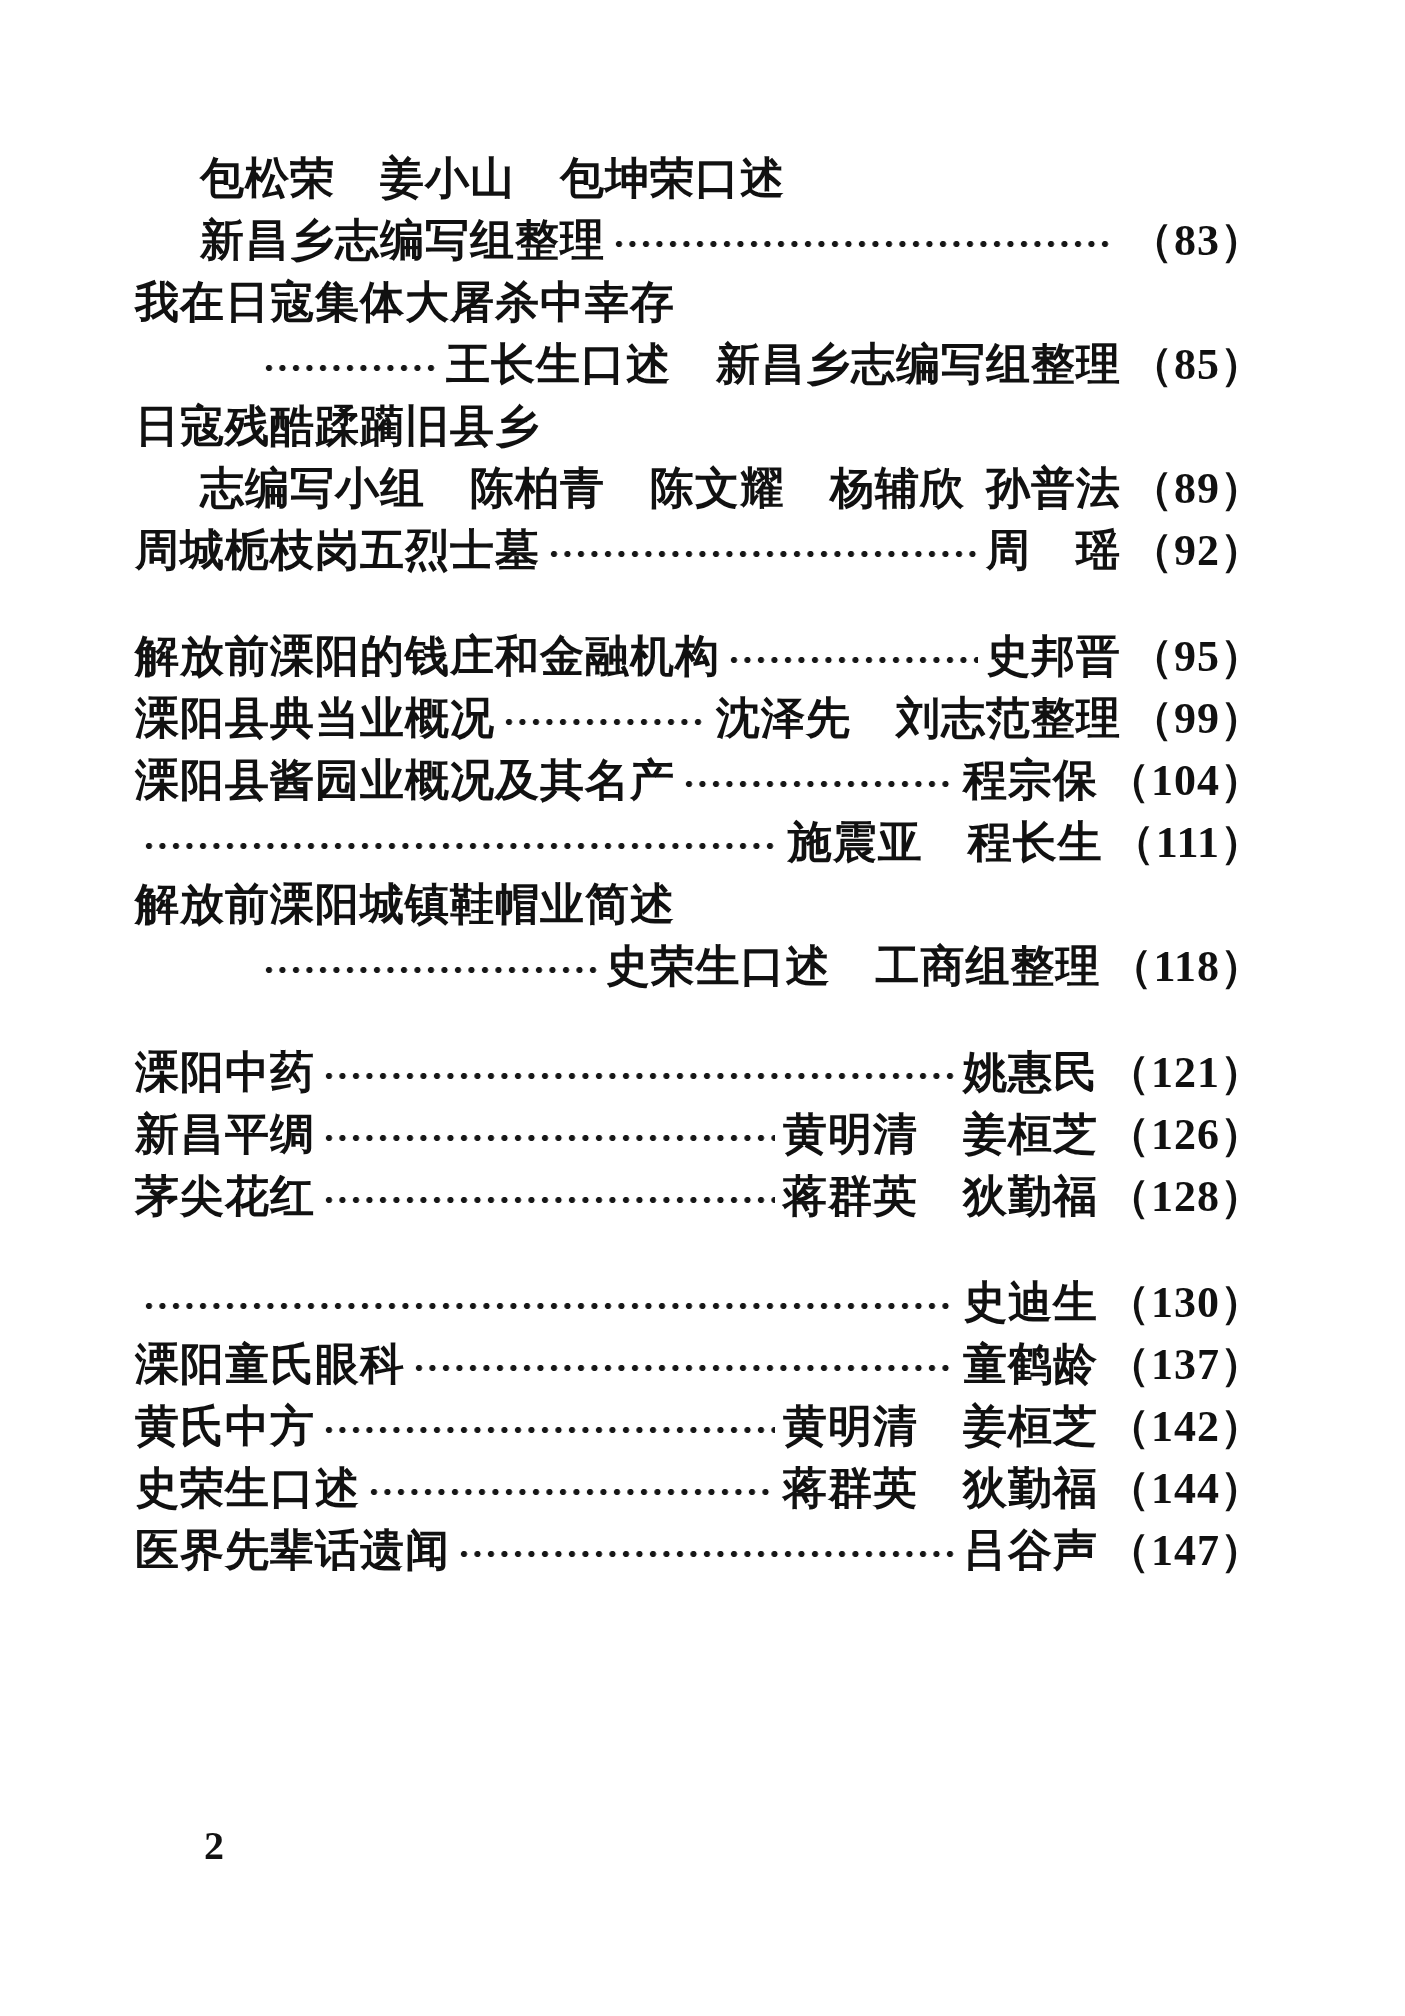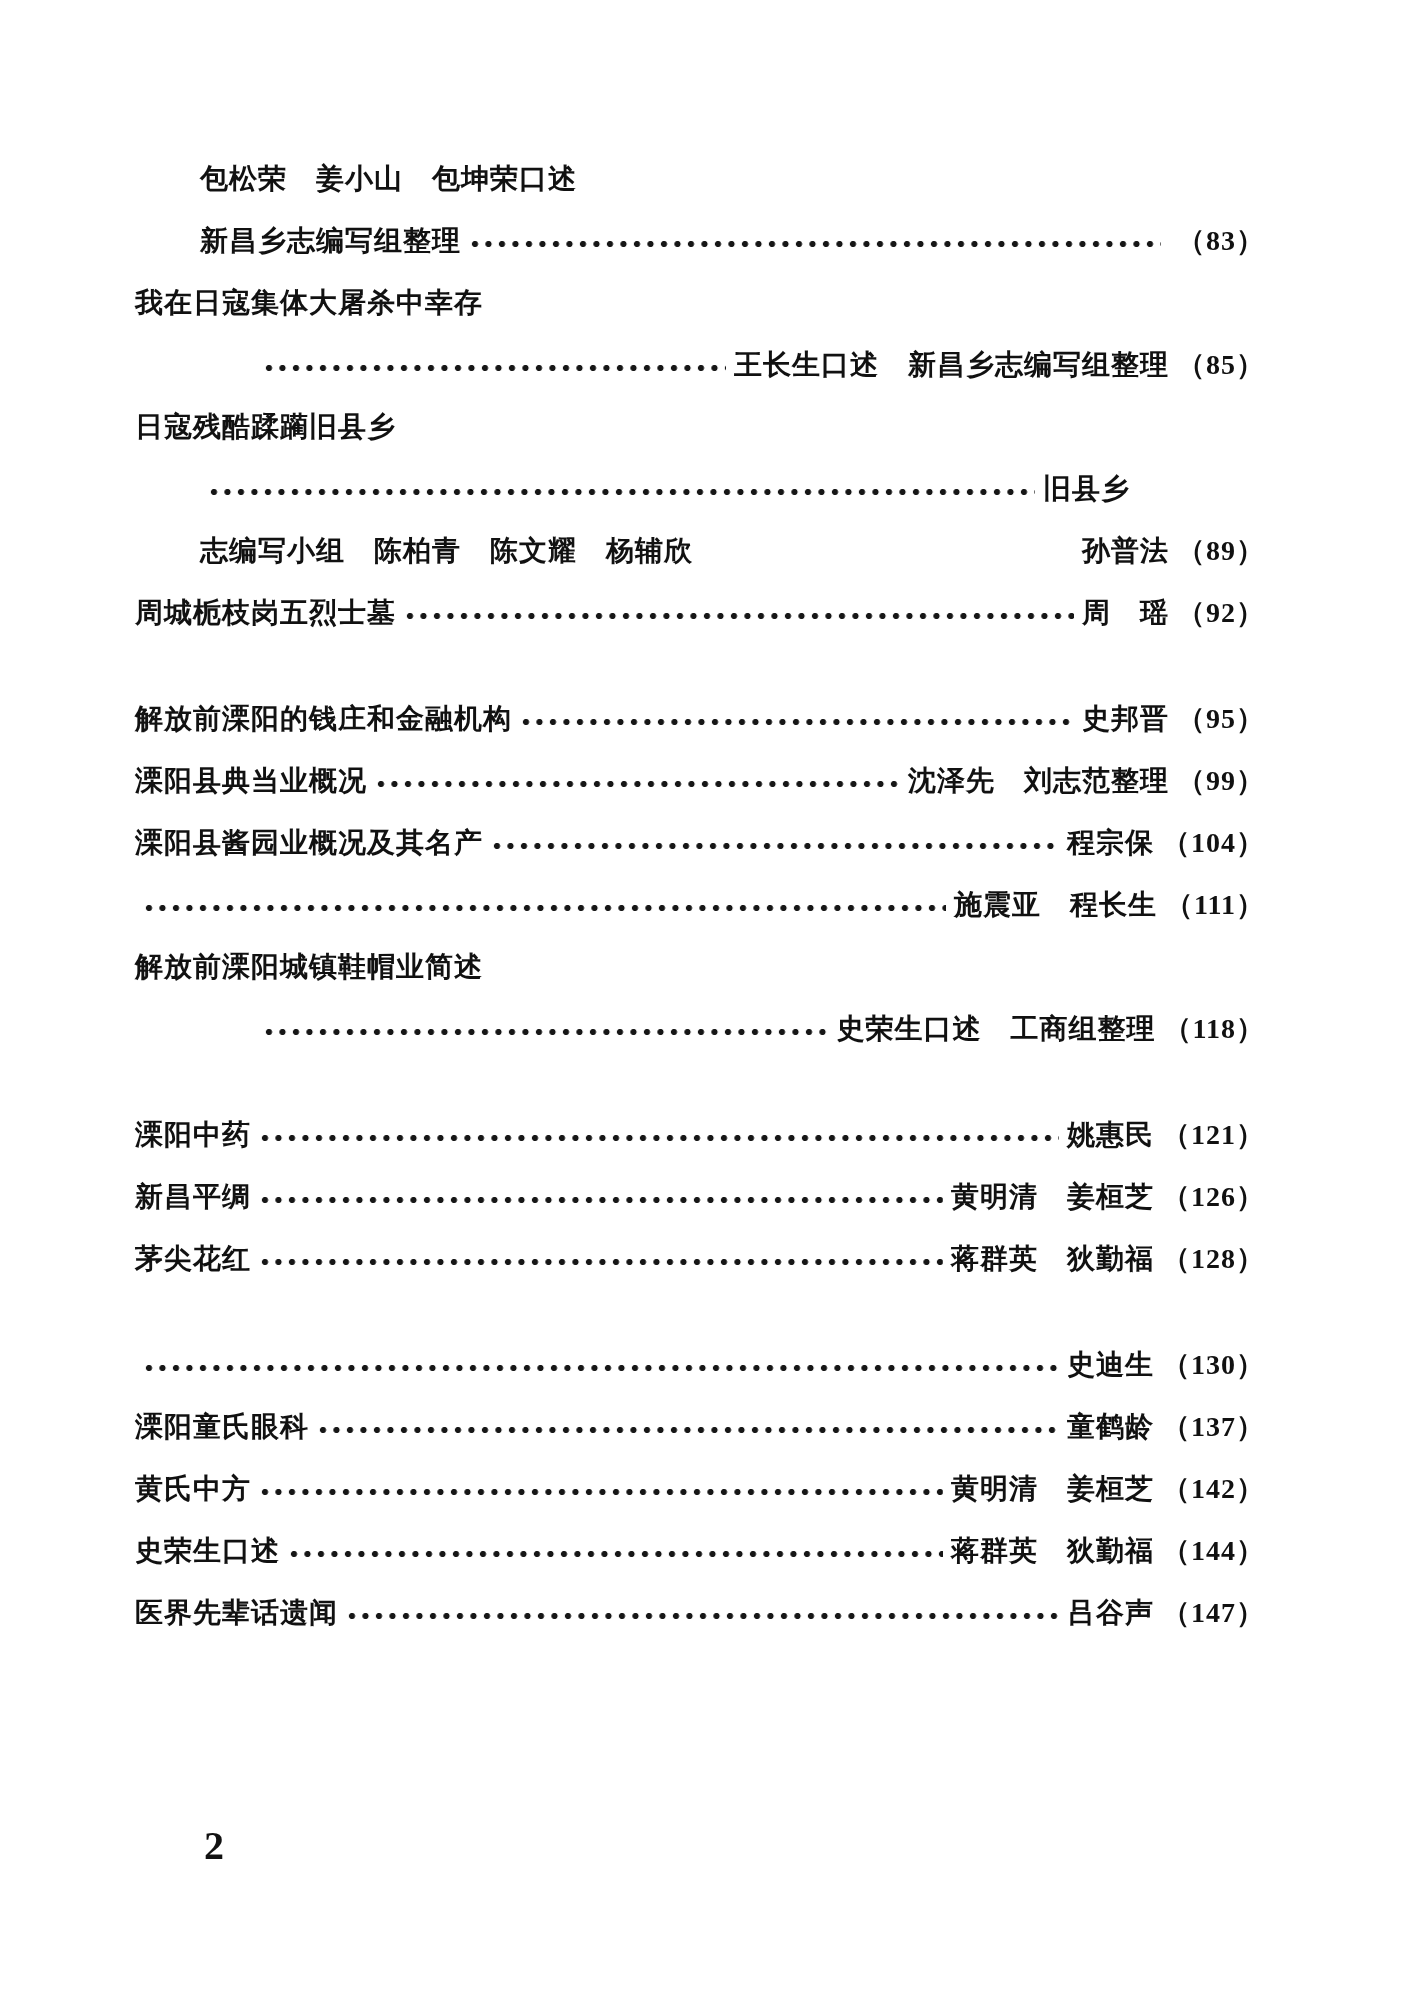--- a/index.html
+++ b/index.html
@@ -14,21 +14,21 @@
   }
   .content{
     position:absolute;
     left:135px;right:140px;top:158px;
   }
   .section{margin-top:64px;}
   .section:first-child{margin-top:0;}
   .row{
     display:flex;
     align-items:baseline;
-    font-size:28px;
+    font-size:44px;
     line-height:42px;
     height:42px;
     margin-bottom:20px;
     white-space:nowrap;
     font-weight:bold;
     letter-spacing:1px;
   }
   .indent-1{padding-left:65px;}
   .indent-2{padding-left:120px;justify-content:center;}
   .pr{padding-right:135px;}
@@ -69,24 +69,20 @@
         <div class="row indent-0">
           <span class="t">我在日寇集体大屠杀中幸存</span>
         </div>
         <div class="row indent-2">
           <span class="dots"></span>
           <span class="t">王长生口述　新昌乡志编写组整理</span>
           <span class="pg">（85）</span>
         </div>
         <div class="row indent-0">
           <span class="t">日寇残酷蹂躏旧县乡</span>
-        </div>
-        <div class="row indent-1 pr">
-          <span class="dots"></span>
-          <span class="t">旧县乡</span>
         </div>
         <div class="row indent-1">
           <span class="t">志编写小组　陈柏青　陈文耀　杨辅欣</span>
           <span class="fill"></span>
           <span class="t">孙普法</span>
           <span class="pg">（89）</span>
         </div>
         <div class="row indent-0">
           <span class="t">周城栀枝岗五烈士墓</span>
           <span class="dots"></span>

